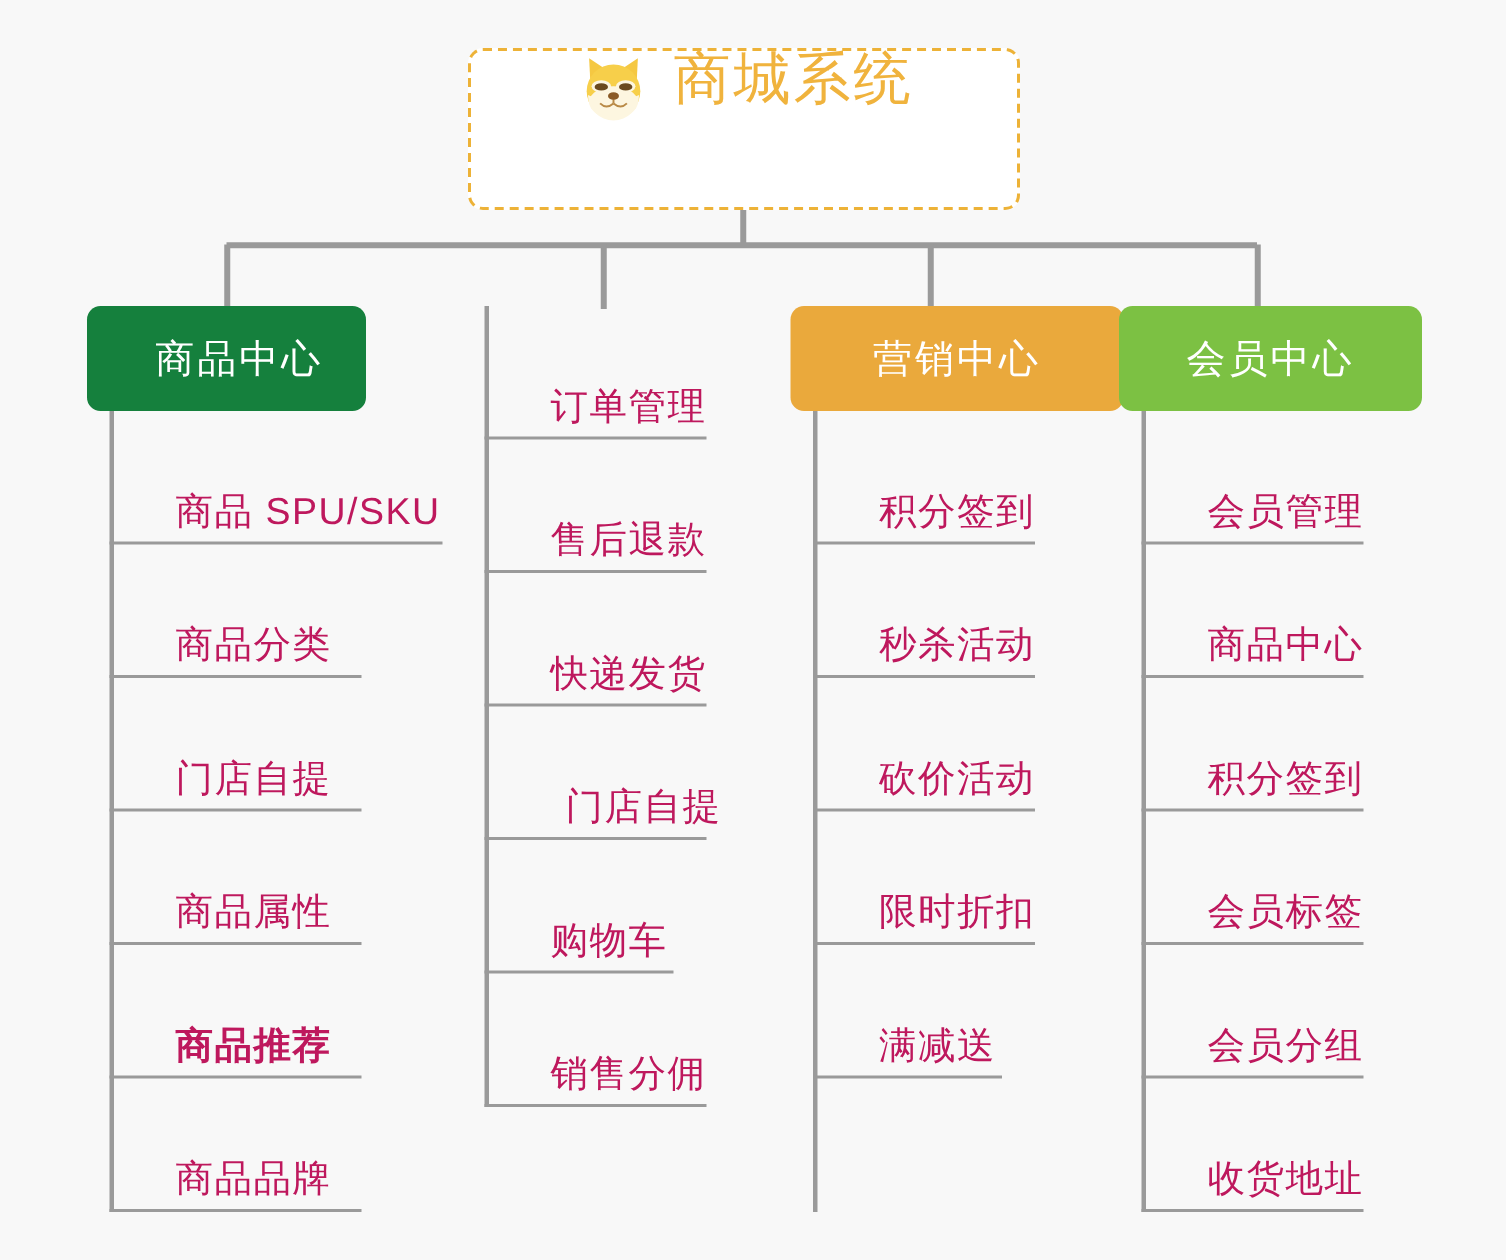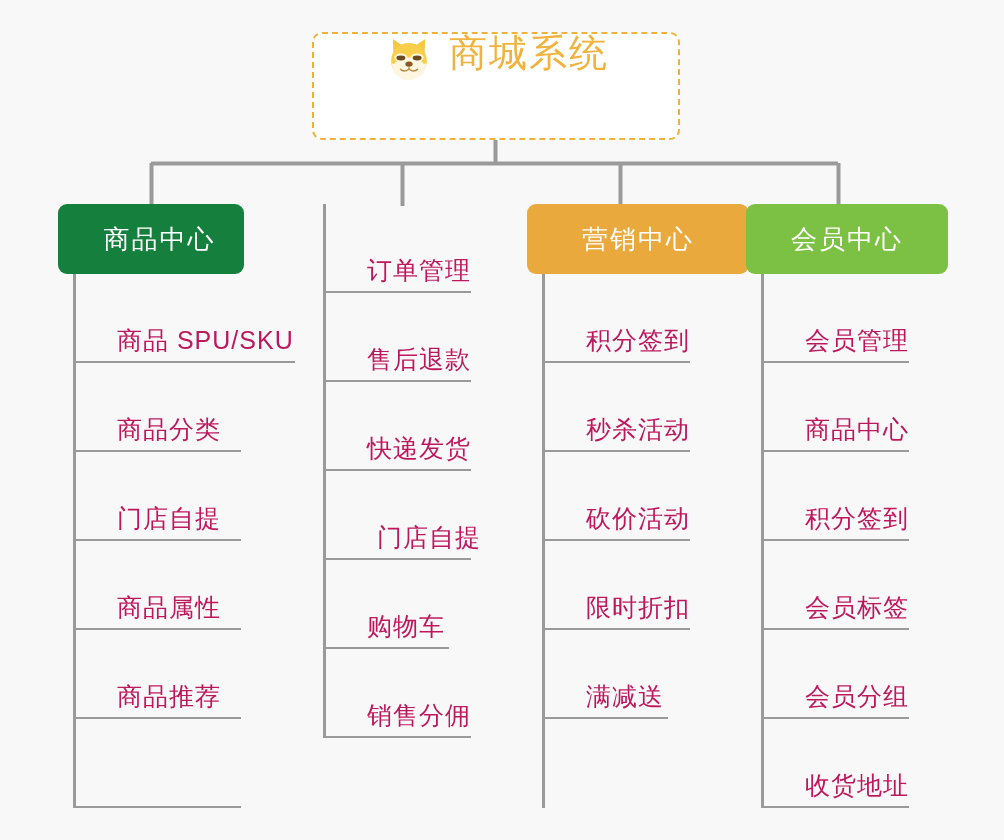--- a/index.html
+++ b/index.html
@@ -178,24 +178,25 @@
       <div class="leaf">
         <div class="leaf-underline" style="width:168px;left:15px;"></div>
         <span class="leaf-label" style="margin-left:15px;">门店自提</span>
       </div>
       <div class="leaf">
         <div class="leaf-underline" style="width:168px;left:15px;"></div>
         <span class="leaf-label" style="margin-left:15px;">商品属性</span>
       </div>
       <div class="leaf">
         <div class="leaf-underline" style="width:168px;left:15px;"></div>
-        <span class="leaf-label" style="margin-left:15px;">商品推荐</span>
-      </div>
-      <div class="leaf">
-        <div class="leaf-underline" style="width:168px;left:15px;"></div>
+        <span class="leaf-label" style="margin-left:15px;font-weight:bold;">商品推荐</span>
+      </div>
+      <div class="leaf">
+        <div class="leaf-underline" style="width:168px;left:15px;"></div>
+        <span class="leaf-label" style="margin-left:15px;">商品品牌</span>
       </div>
     </div>
   </div>
 
   <div class="column" id="col-1">
     <div class="col-body">
       <div class="spine" style="height:534px;left:15px;"></div>
       <div class="leaf">
         <div class="leaf-underline" style="width:148px;left:15px;"></div>
         <span class="leaf-label" style="margin-left:15px;">订单管理</span>

